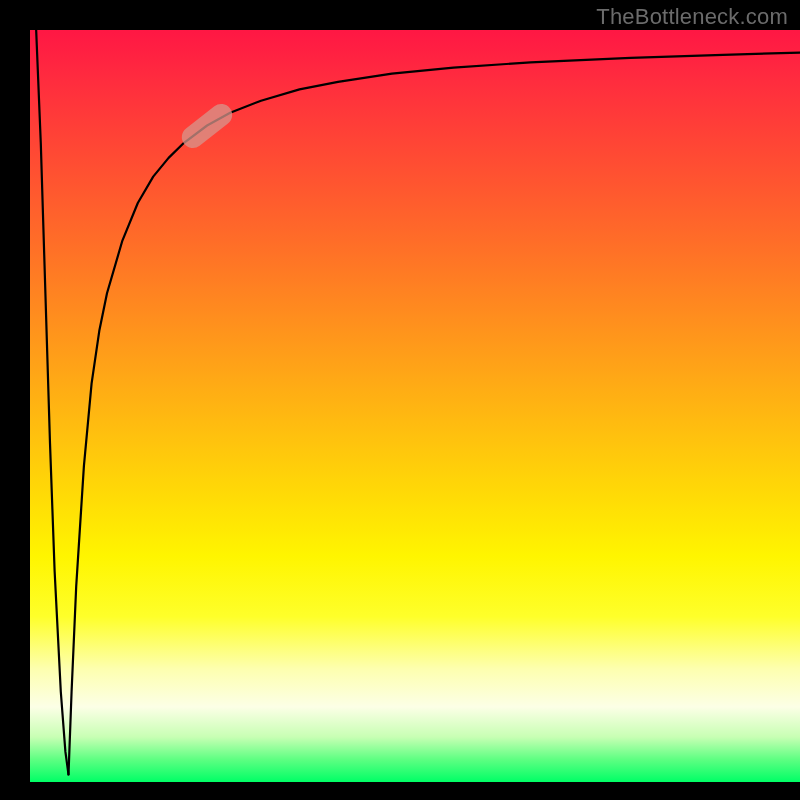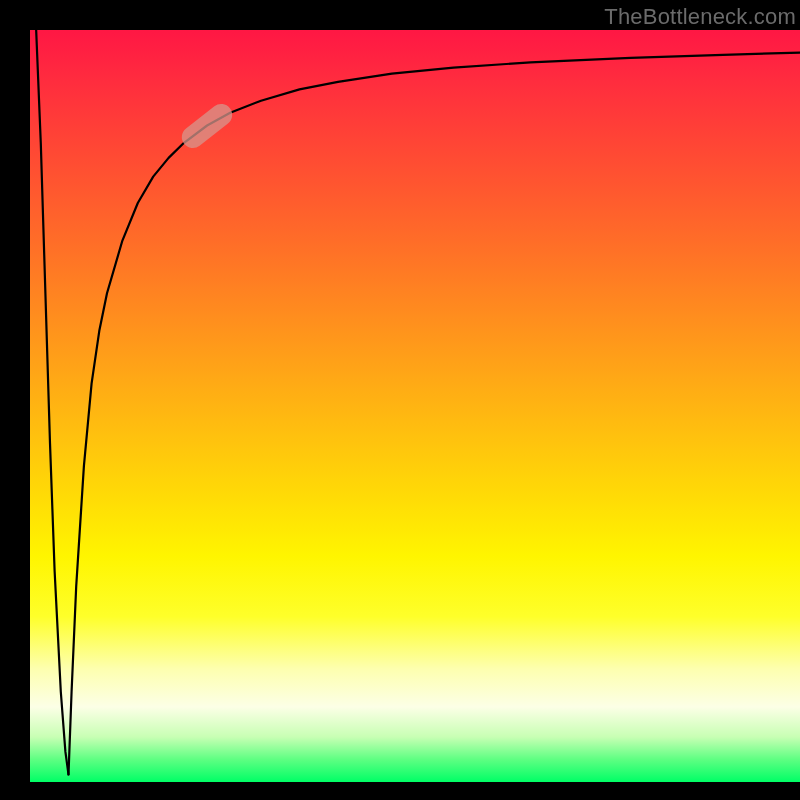--- a/index.html
+++ b/index.html
@@ -31,21 +31,21 @@
       #fdffb0 85%,
       #fcffe6 90%,
       #c8ffb4 94%,
       #5eff82 97%,
       #00ff66 100%
     );
   }
   .watermark {
     position: absolute;
     top: 4px;
-    right: 4px;
+    right: 12px;
     font-family: Arial, Helvetica, sans-serif;
     font-size: 22px;
     color: #6b6b6b;
     font-weight: 400;
     letter-spacing: 0.2px;
   }
   .curve-layer {
     position: absolute;
     left: 30px;
     top: 30px;

